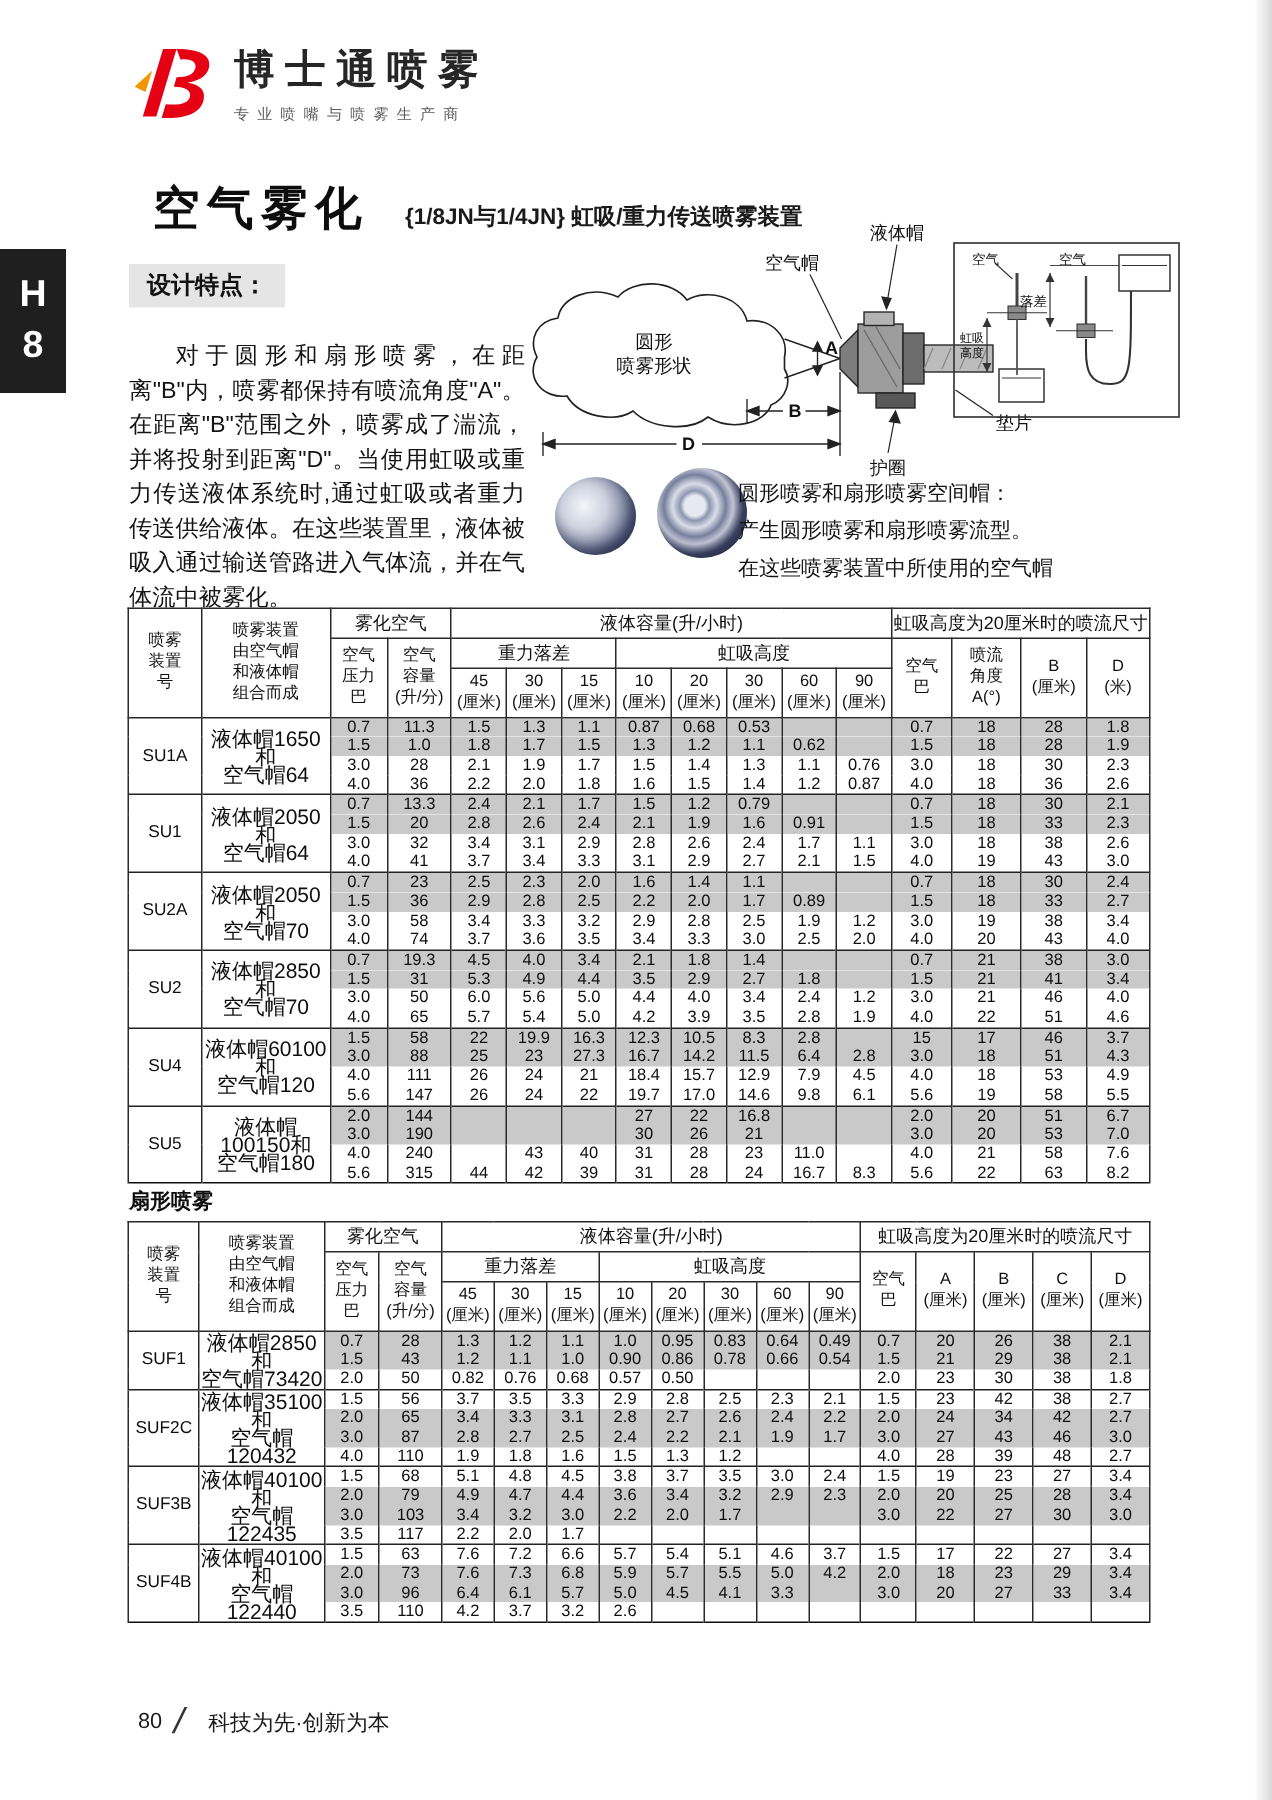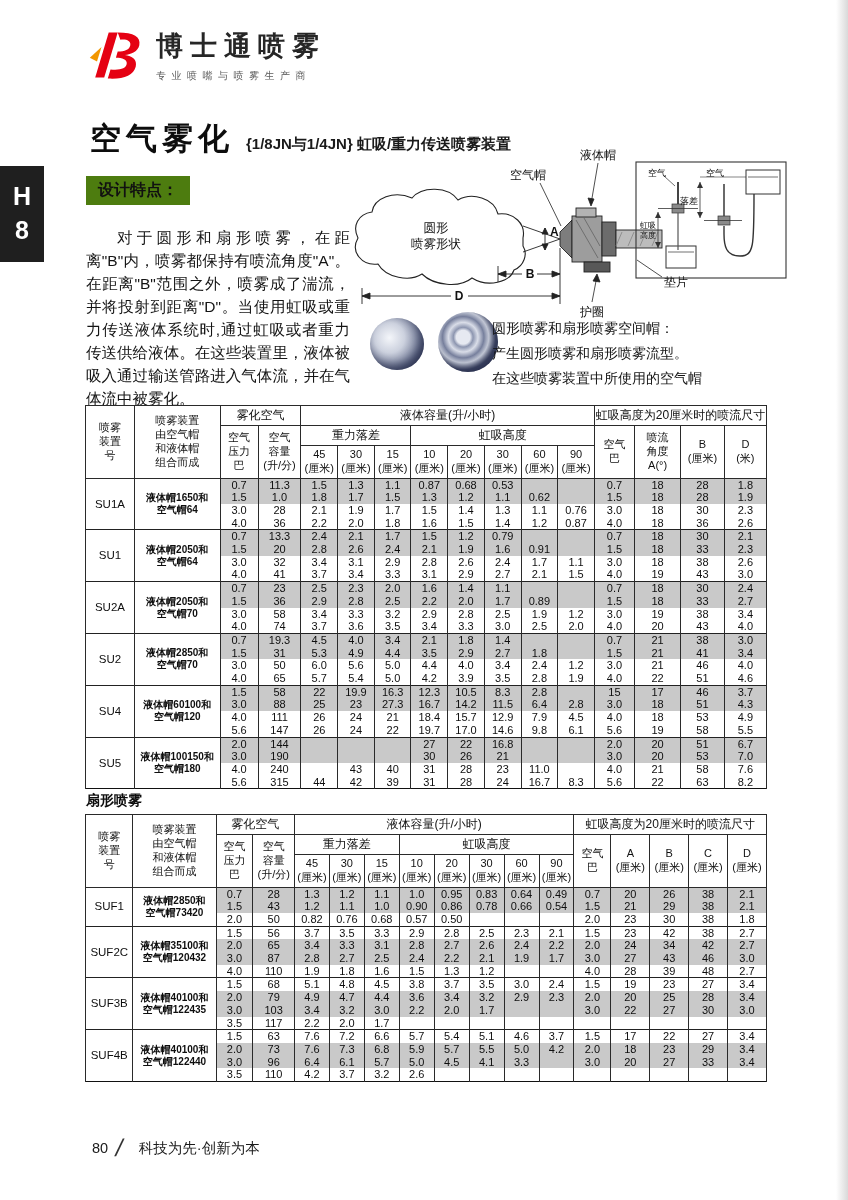--- a/index.html
+++ b/index.html
@@ -13,23 +13,23 @@
   
   .logo{position:absolute;left:86px;top:28px;display:flex;align-items:flex-end;gap:12px;}
   .logo-text .brand{font-size:27px;font-weight:bold;letter-spacing:7px;color:#262626;}
   .logo-text .tagline{font-size:10px;letter-spacing:5.5px;color:#5c5c5c;margin-top:5px;}
   
   .h8tab{position:absolute;left:0;top:166px;width:44px;height:96px;background:#1f1f1f;
     color:#fff;display:flex;flex-direction:column;align-items:center;justify-content:center;
     font-size:25px;font-weight:bold;line-height:1.35;}
   
   .title-row{position:absolute;left:86px;top:118px;white-space:nowrap;}
-  .title-row h1{display:inline;font-size:31px;font-weight:bold;letter-spacing:5px;margin:4px;color:#0d0d0d;}
+  .title-row h1{display:inline;font-size:31px;font-weight:bold;letter-spacing:5px;margin:16px;color:#0d0d0d;}
   .title-row .subtitle{font-size:15px;font-weight:600;margin-left:8px;color:#1a1a1a;}
-  .design-label{position:absolute;left:86px;top:176px;background:#4d7c0f;color:#111;
+  .design-label{position:absolute;left:86px;top:176px;background:#e5e5e5;color:#111;
     font-size:16px;font-weight:bold;padding:4px 12px;text-align:center;}
   .intro{position:absolute;left:86px;top:210px;width:264px;font-size:15.5px;line-height:23px;
     text-align:justify;text-indent:2em;color:#141414;}
   
   .diagram{position:absolute;left:348px;top:146px;width:444px;height:186px;}
   .dgt{font-size:12px;fill:#111;}
   .dgm{font-size:12.5px;fill:#111;}
   .dgs{font-size:9px;fill:#111;}
   .dgxs{font-size:8px;fill:#111;}
   .photos{position:absolute;left:370px;top:314px;display:flex;align-items:center;}
@@ -47,21 +47,21 @@
   .fan-label{position:absolute;left:86px;top:792px;font-size:14px;font-weight:bold;color:#0d0d0d;}
   table{border-collapse:collapse;width:100%;table-layout:fixed;background:#fff;border:1.6px solid #111;}
   thead th{border:1px solid #2a2a2a;font-weight:normal;font-size:11px;line-height:1.25;
     padding:2px 0;text-align:center;color:#111;}
   thead th.grp{font-size:12px;margin-left:12px;}
   tbody{border-top:1.3px solid #222;}
   tbody td{border-left:1px solid #2a2a2a;border-right:1px solid #2a2a2a;border-top:none;border-bottom:none;
     text-align:center;padding:0;font-size:11px;line-height:12.7px;height:12.7px;color:#0e0e0e;overflow:hidden;}
   tr.shaded td{background:#c9c9c9;}
   td.model-cell{font-size:11.5px;}
-  td.combo-cell{font-size:10px;line-height:12px;font-weight:bold;}
+  td.combo-cell{font-size:14px;line-height:12px;}
   tr.shaded td.model-cell,tr.shaded td.combo-cell{background:#fff;text-align:center;}
   
   .footer{position:absolute;left:92px;top:1134px;font-size:14.5px;color:#1a1a1a;display:flex;align-items:center;}
   .footer .fslash{font-size:24px;margin:0 16px 0 8px;transform:skewX(-12deg);color:#333;}
 </style>
 </head>
 <body>
 
 <div class="scan-edge"></div>
 

